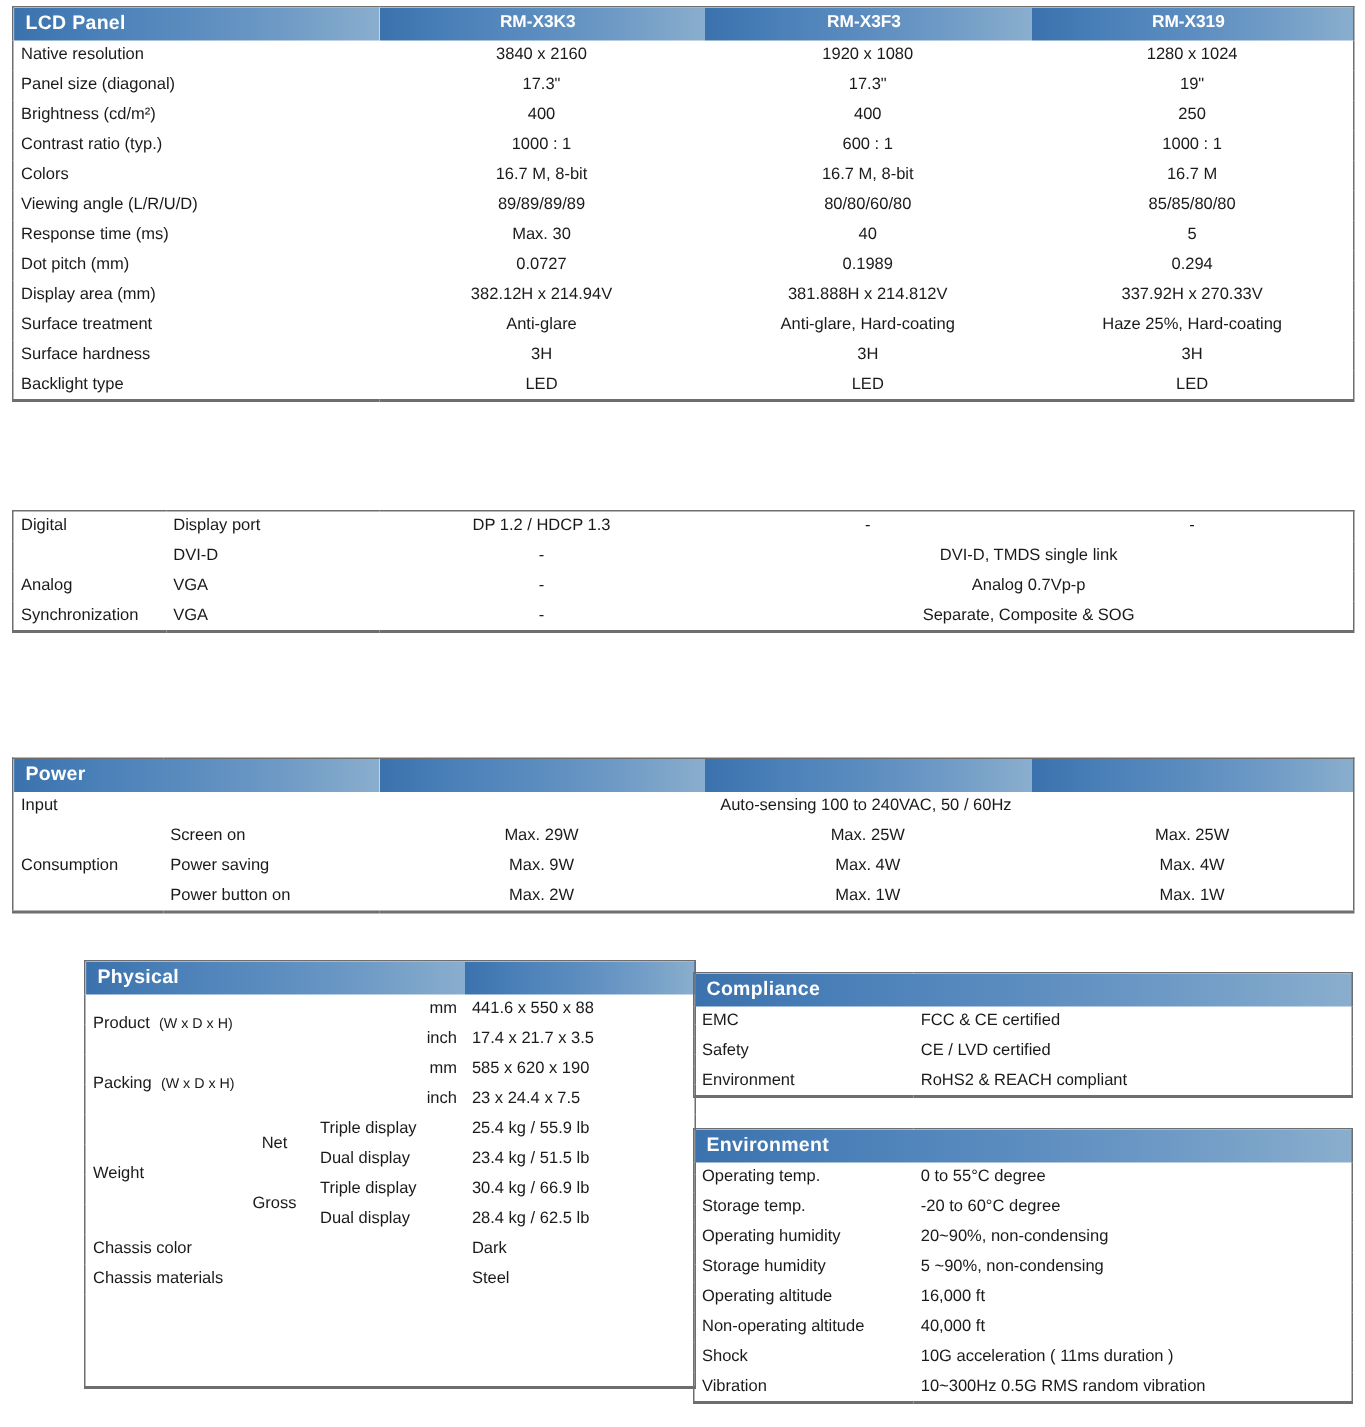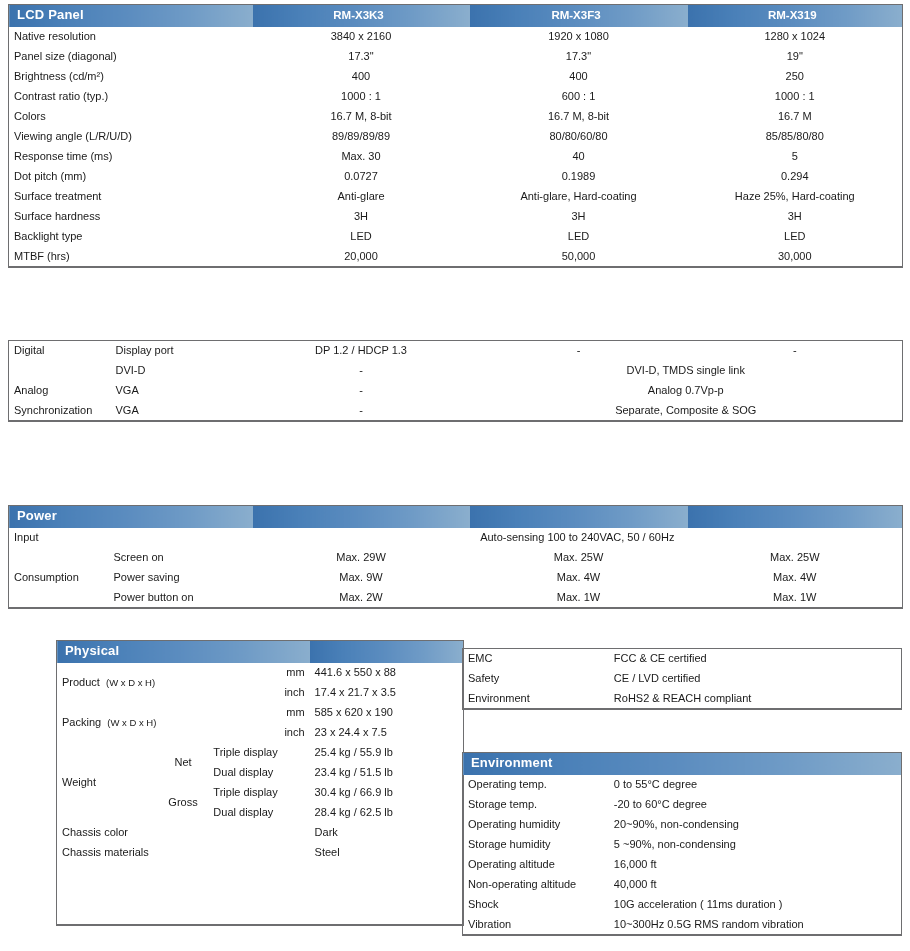--- a/index.html
+++ b/index.html
@@ -127,42 +127,42 @@
             <td class="c vl dotbot">40</td>
             <td class="c vl dotbot">5</td>
           </tr>
           <tr class="r">
             <td class="l dotbot">Dot pitch (mm)</td>
             <td class="c vl dotbot">0.0727</td>
             <td class="c vl dotbot">0.1989</td>
             <td class="c vl dotbot">0.294</td>
           </tr>
           <tr class="r">
+            <td class="l dotbot">Display area (mm)</td>
+            <td class="c vl dotbot">382.12H x 214.94V</td>
+            <td class="c vl dotbot">381.888H x 214.812V</td>
+            <td class="c vl dotbot">337.92H x 270.33V</td>
+          </tr>
+          <tr class="r">
             <td class="l dotbot">Surface treatment</td>
             <td class="c vl dotbot">Anti-glare</td>
             <td class="c vl dotbot">Anti-glare, Hard-coating</td>
             <td class="c vl dotbot">Haze 25%, Hard-coating</td>
           </tr>
           <tr class="r">
             <td class="l dotbot">Surface hardness</td>
             <td class="c vl dotbot">3H</td>
             <td class="c vl dotbot">3H</td>
             <td class="c vl dotbot">3H</td>
           </tr>
           <tr class="r">
             <td class="l dotbot">Backlight type</td>
             <td class="c vl dotbot">LED</td>
             <td class="c vl dotbot">LED</td>
             <td class="c vl dotbot">LED</td>
-          </tr>
-          <tr class="r">
-            <td class="l">MTBF (hrs)</td>
-            <td class="c vl">20,000</td>
-            <td class="c vl">50,000</td>
-            <td class="c vl">30,000</td>
           </tr>
         </tbody>
     </table>
   </div>
 
   <div class="block" id="blk-video" style="left:8px; top:340px; width:894px;">
     <table class="spec outer-all">
       <colgroup>
         <col style="width:102px">
           <col style="width:142px">
@@ -309,20 +309,23 @@
     </table>
   </div>
 
   <div class="block" id="blk-compliance" style="left:462px; top:648px; width:440px;">
     <table class="spec outer-all">
       <colgroup>
           <col style="width:146px">
           <col style="width:292px">
         </colgroup>
       <tbody id="compliance-body">
+          <tr class="hdr">
+            <td colspan="2">Compliance</td>
+          </tr>
           <tr class="r">
             <td class="l greyline">EMC</td>
             <td class="l vl greyline">FCC &amp; CE certified</td>
           </tr>
           <tr class="r">
             <td class="l greyline">Safety</td>
             <td class="l vl greyline">CE / LVD certified</td>
           </tr>
           <tr class="r">
             <td class="l">Environment</td>

